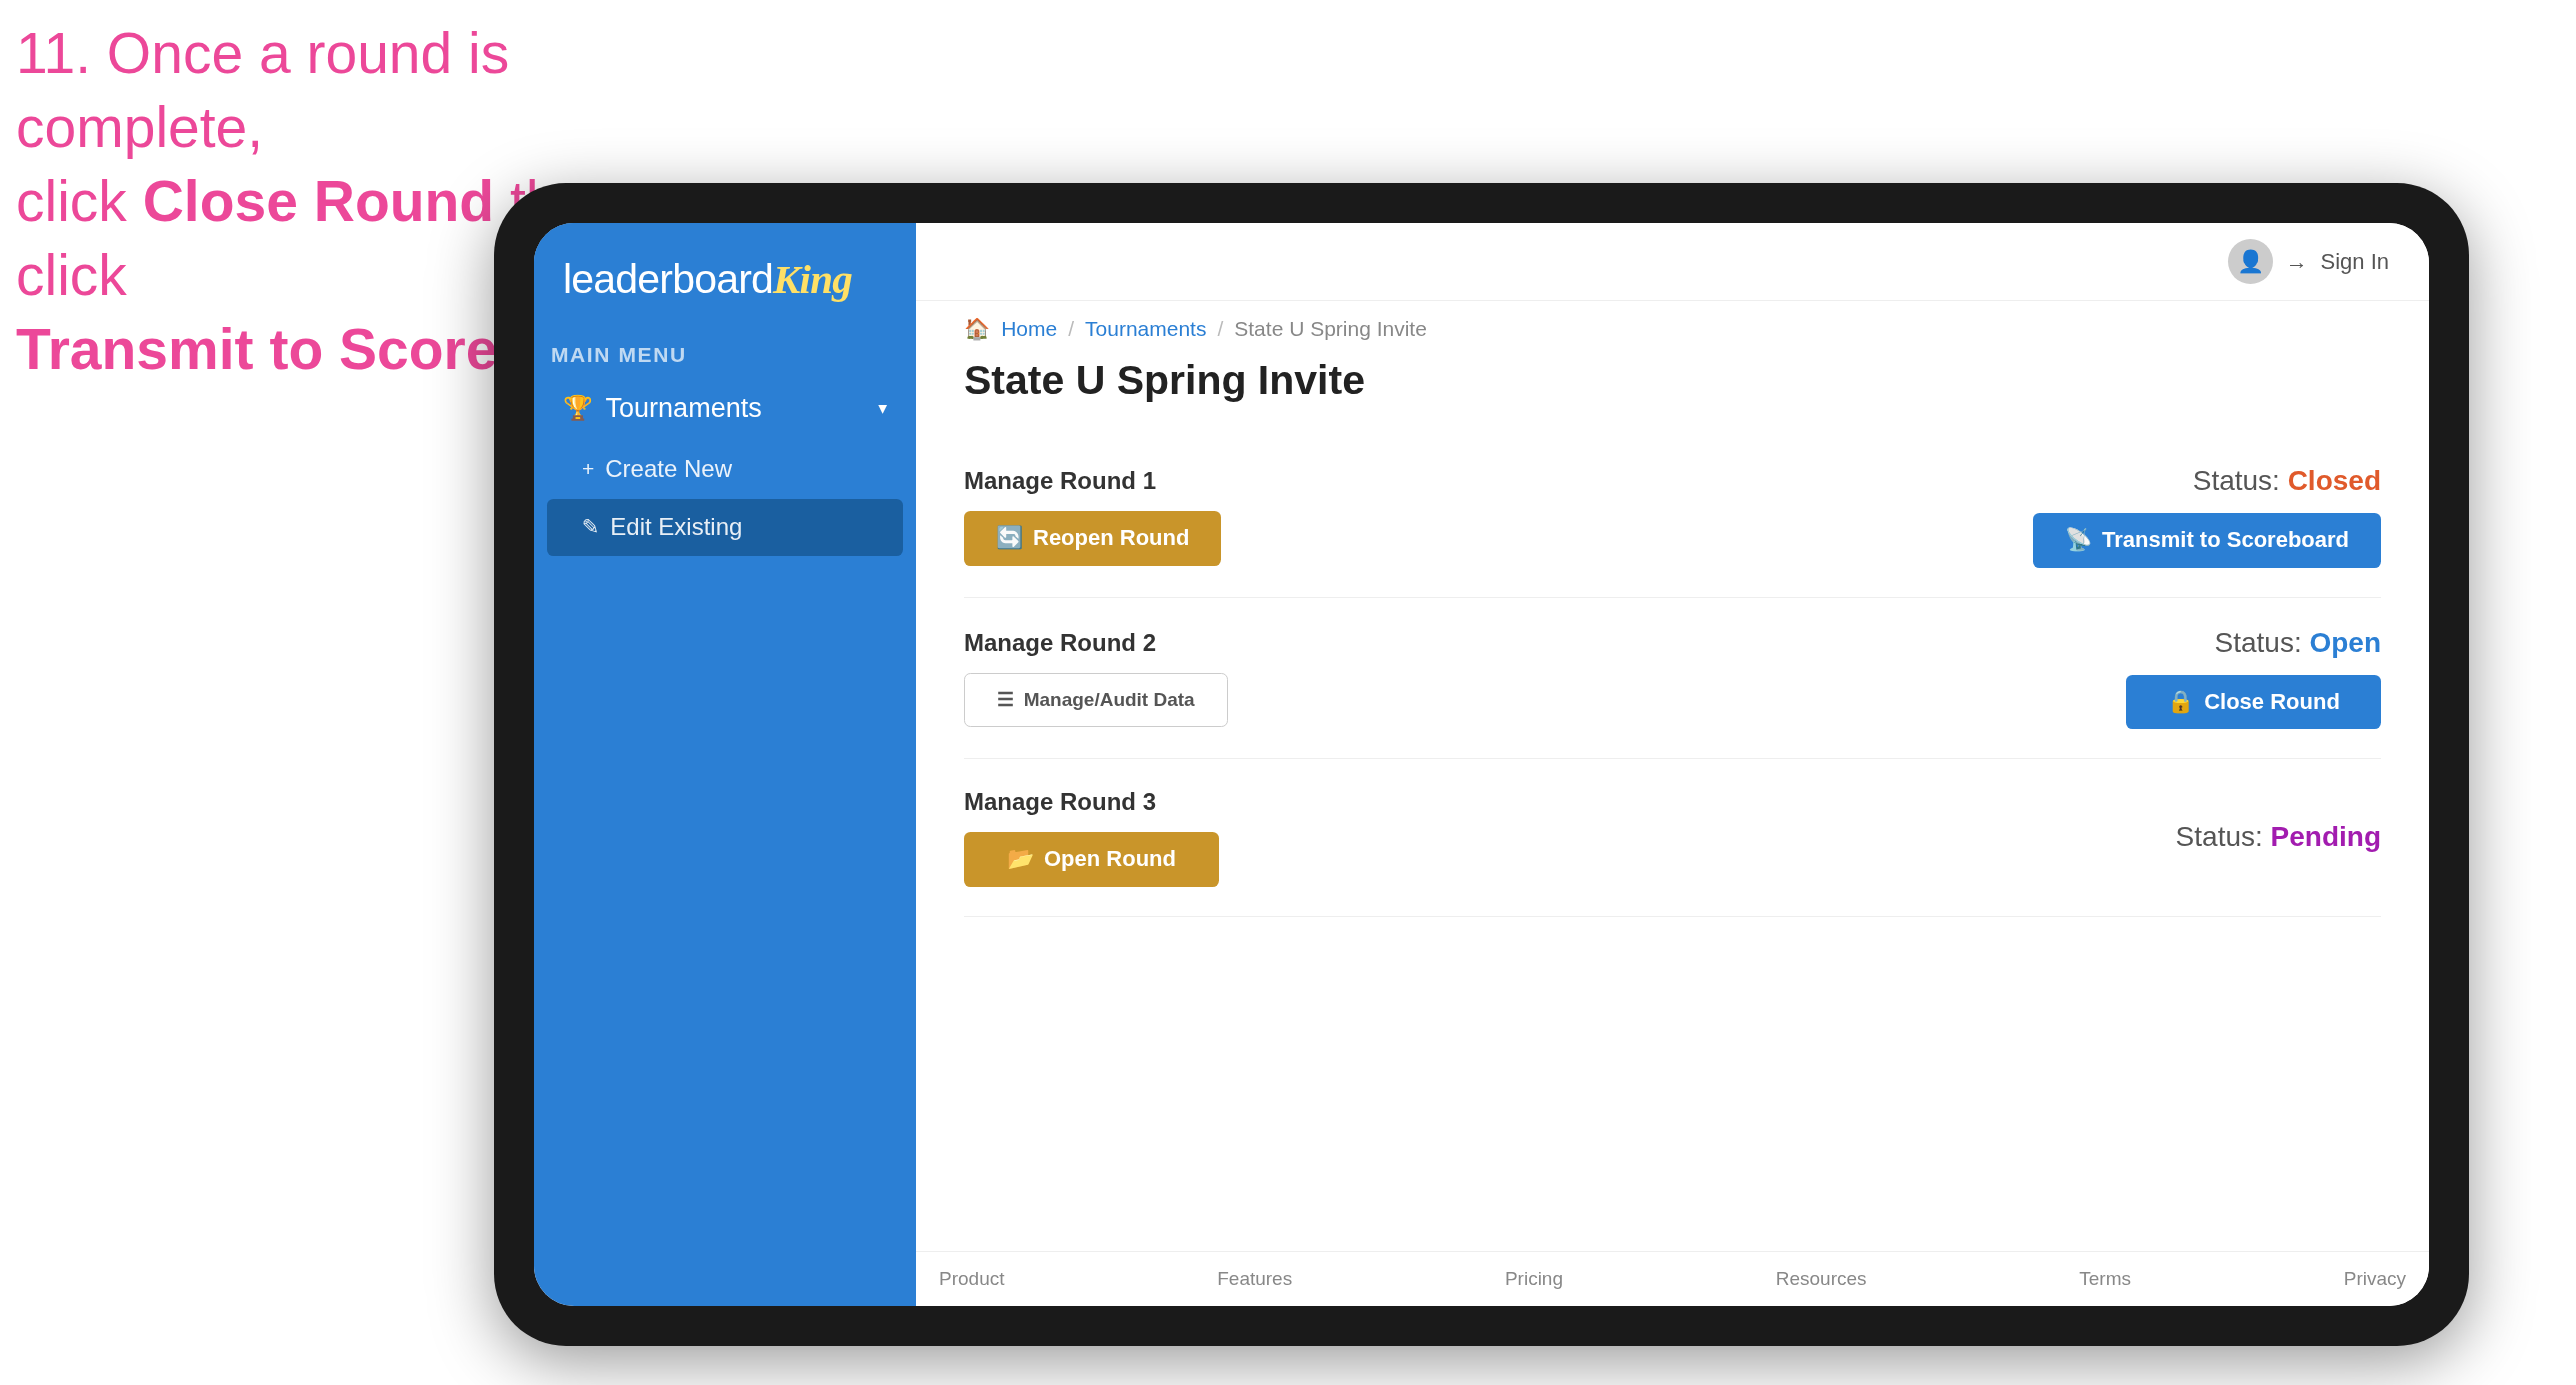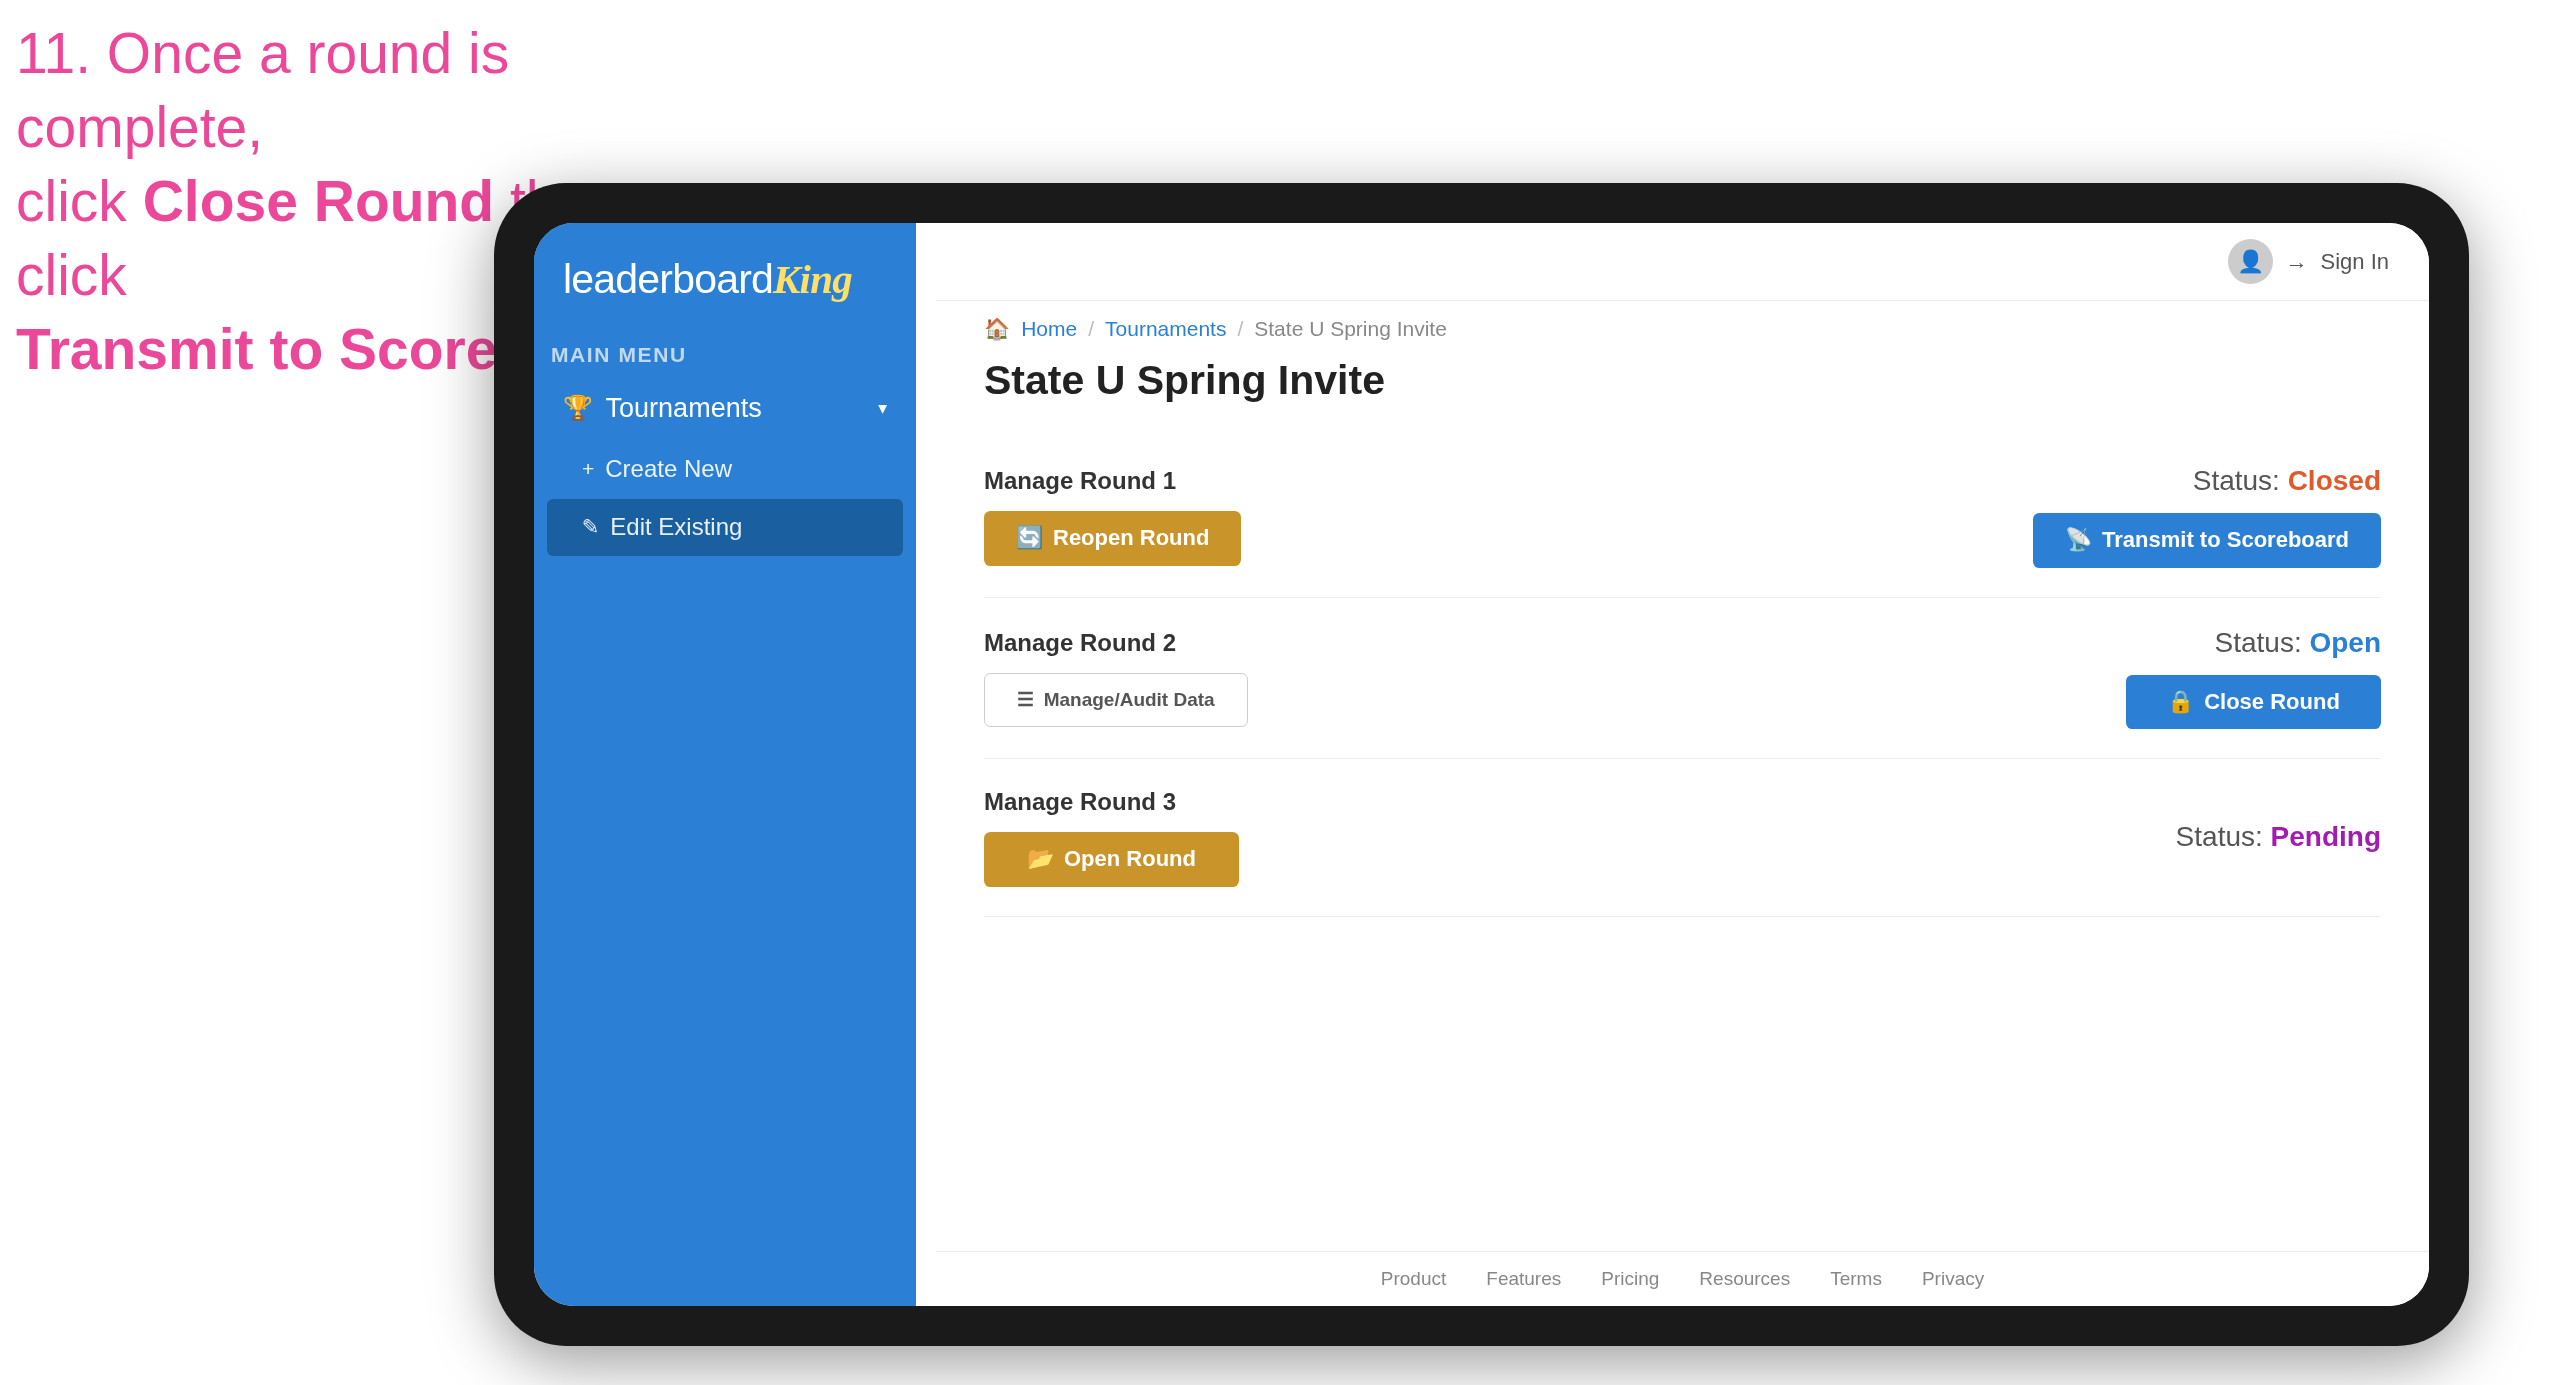--- a/index.html
+++ b/index.html
@@ -58,21 +58,20 @@
       display: flex;
       flex-direction: column;
     }
 
     
     .app-container {
       display: flex;
       flex: 1;
       height: 100%;
       overflow: hidden;
-      gap: 20px;
     }
 
     
     .sidebar {
       width: 382px;
       min-width: 382px;
       background: #2b7fd4;
       display: flex;
       flex-direction: column;
       padding: 0;
@@ -266,24 +265,24 @@
       background: #fff;
       color: #555;
       border: 1.2px solid #ccc;
       font-size: 19px;
       min-width: 223px;
     }
 
     
     .footer {
       border-top: 0.8px solid #eee;
-      padding: 16px 48px;
-      display: flex;
-      align-items: center;
-      justify-content: center;
+      padding: 16px 23px;
+      display: flex;
+      align-items: center;
+      justify-content: space-between;
       gap: 40px;
     }
     .footer-link {
       font-size: 19px;
       color: #888;
       cursor: pointer;
     }
   </style>
 </head>
 <body>

